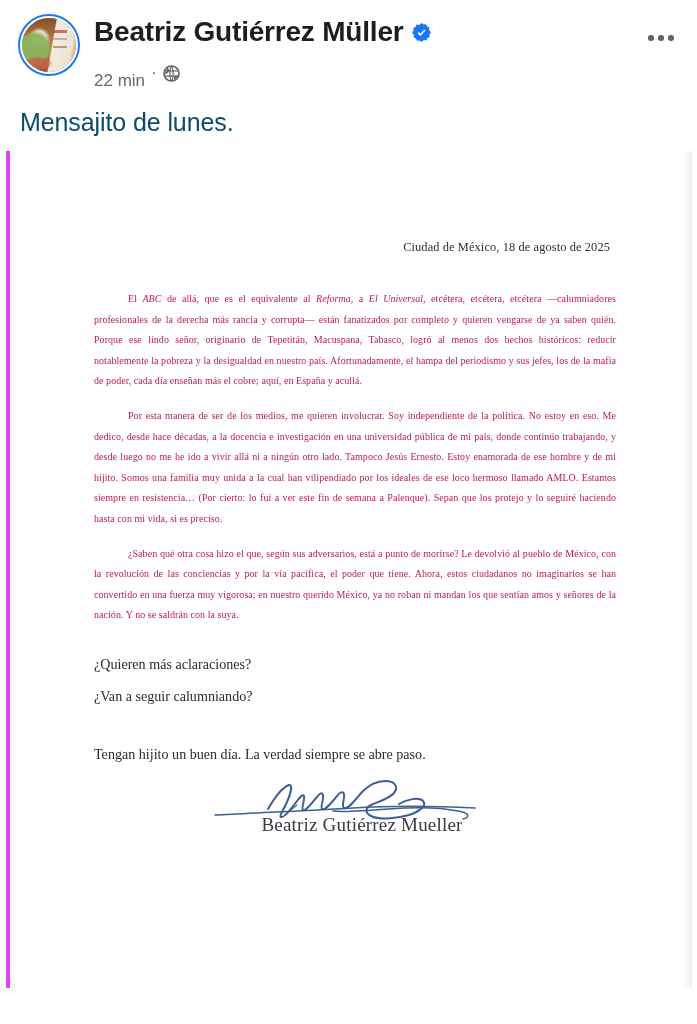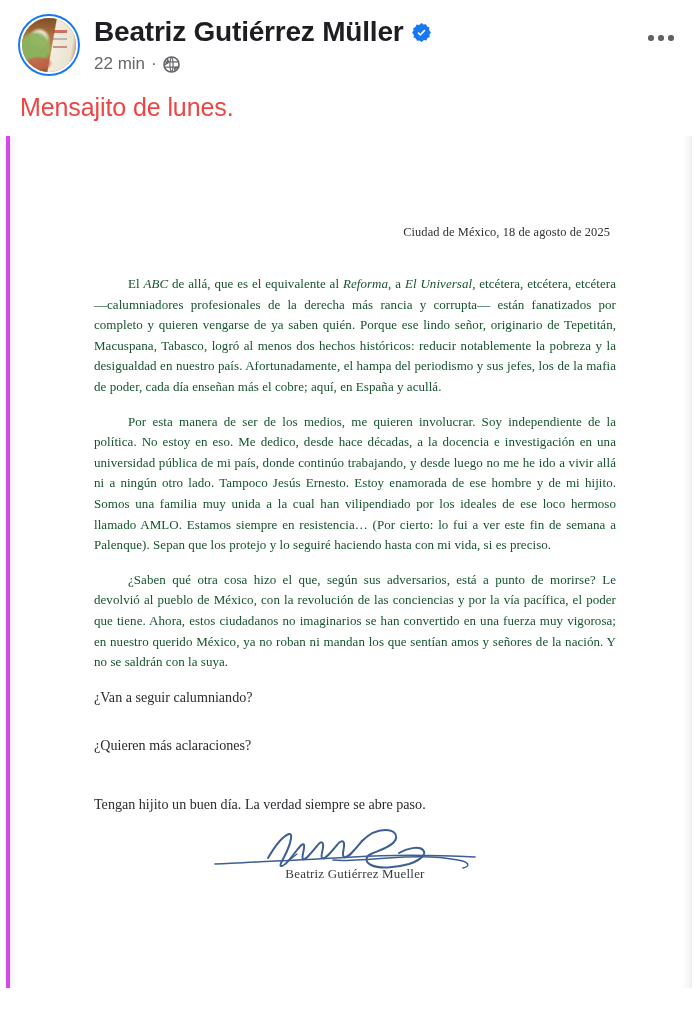--- a/index.html
+++ b/index.html
@@ -119,20 +119,21 @@
   .meta-row {
     display: flex;
     align-items: center;
     gap: 6px;
     margin-top: 5px;
   }
   .timestamp {
     font-size: 17px;
     line-height: 21px;
     color: #65676b;
+    margin-top: 17px;
   }
   .meta-dot {
     font-size: 17px;
     color: #65676b;
     line-height: 21px;
   }
   .globe-icon {
     display: inline-flex;
     width: 17px;
     height: 17px;
@@ -158,21 +159,21 @@
     border-radius: 50%;
     background: #606266;
     display: block;
   }
 
   
   .post-caption {
     padding: 16px 18px 14px 20px;
     font-size: 25px;
     line-height: 30px;
-    color: #ef4444;
+    color: #0c4a6e;
     font-weight: 400;
     letter-spacing: -0.1px;
     flex: 0 0 auto;
   }
 
   
   .doc-wrap {
     flex: 1 1 auto;
     position: relative;
     background: #ffffff;
@@ -223,26 +224,26 @@
     text-align: right;
     font-size: 12.4px;
     line-height: 16px;
     color: #2f2f33;
     letter-spacing: 0.1px;
     margin-bottom: 34px;
     padding-right: 6px;
   }
 
   .doc-par {
-    font-size: 13px;
+    font-size: 10px;
     line-height: 20.6px;
     text-align: justify;
     text-indent: 34px;
     margin: 0 0 14px 0;
-    color: #14532d;
+    color: #be185d;
     letter-spacing: 0.05px;
     hyphens: none;
   }
   .doc-par em { font-style: italic; }
 
   .doc-question {
     font-size: 14.1px;
     line-height: 20.6px;
     text-align: left;
     text-indent: 0;
@@ -275,25 +276,25 @@
     position: absolute;
     left: 8px;
     top: -4px;
     width: 270px;
     height: 56px;
     overflow: visible;
     pointer-events: none;
   }
   .signature-name {
     position: absolute;
-    left: 0;
+    left: 7px;
     top: 37px;
     width: 100%;
     text-align: center;
-    font-size: 13px;
+    font-size: 19px;
     line-height: 17px;
     color: #3a3a40;
     letter-spacing: 0.2px;
   }
 </style>
 </head>
 <body>
 
 <div class="post">
 
@@ -351,22 +352,22 @@
 
         <div class="doc-date">Ciudad de México, 18 de agosto de 2025</div>
 
         <div id="doc-paragraphs">
             <p class="doc-par"><span>El </span><em>ABC</em><span> de allá, que es el equivalente al </span><em>Reforma</em><span>, a </span><em>El Universal</em><span>, etcétera, etcétera, etcétera —calumniadores profesionales de la derecha más rancia y corrupta— están fanatizados por completo y quieren vengarse de ya saben quién. Porque ese lindo señor, originario de Tepetitán, Macuspana, Tabasco, logró al menos dos hechos históricos: reducir notablemente la pobreza y la desigualdad en nuestro país. Afortunadamente, el hampa del periodismo y sus jefes, los de la mafia de poder, cada día enseñan más el cobre; aquí, en España y acullá.</span></p>
             <p class="doc-par"><span>Por esta manera de ser de los medios, me quieren involucrar. Soy independiente de la política. No estoy en eso. Me dedico, desde hace décadas, a la docencia e investigación en una universidad pública de mi país, donde continúo trabajando, y desde luego no me he ido a vivir allá ni a ningún otro lado. Tampoco Jesús Ernesto. Estoy enamorada de ese hombre y de mi hijito. Somos una familia muy unida a la cual han vilipendiado por los ideales de ese loco hermoso llamado AMLO. Estamos siempre en resistencia… (Por cierto: lo fui a ver este fin de semana a Palenque). Sepan que los protejo y lo seguiré haciendo hasta con mi vida, si es preciso.</span></p>
             <p class="doc-par"><span>¿Saben qué otra cosa hizo el que, según sus adversarios, está a punto de morirse? Le devolvió al pueblo de México, con la revolución de las conciencias y por la vía pacífica, el poder que tiene. Ahora, estos ciudadanos no imaginarios se han convertido en una fuerza muy vigorosa; en nuestro querido México, ya no roban ni mandan los que sentían amos y señores de la nación. Y no se saldrán con la suya.</span></p>
           </div>
 
         <div id="doc-questions">
+            <p class="doc-question first">¿Quieren más aclaraciones?</p>
             <p class="doc-question">¿Van a seguir calumniando?</p>
-            <p class="doc-question first">¿Quieren más aclaraciones?</p>
           </div>
 
         <div class="doc-closing">Tengan hijito un buen día. La verdad siempre se abre paso.</div>
 
         <div class="signature-block">
           <div class="signature-stack">
             <svg class="signature-mark" viewBox="0 0 270 56">
               <g fill="none" stroke="#3d5f94" stroke-linecap="round" stroke-linejoin="round">
                 <path d="M2 40 C 40 38, 90 36, 140 33 C 185 30, 225 31, 262 33" stroke-width="1.6"></path>
                 <path d="M55 34 C 62 22, 70 12, 76 10 C 80 9, 78 18, 74 27 C 70 36, 66 41, 68 42 C 71 43, 78 34, 84 26 C 88 21, 90 19, 91 21 C 92 25, 88 33, 90 35 C 92 37, 99 28, 104 22 C 107 18, 109 17, 110 20 C 111 25, 107 32, 109 34 C 112 36, 119 27, 124 21 C 127 17, 130 16, 131 19 C 132 24, 128 31, 131 33 C 135 35, 143 24, 149 17" stroke-width="2"></path>

